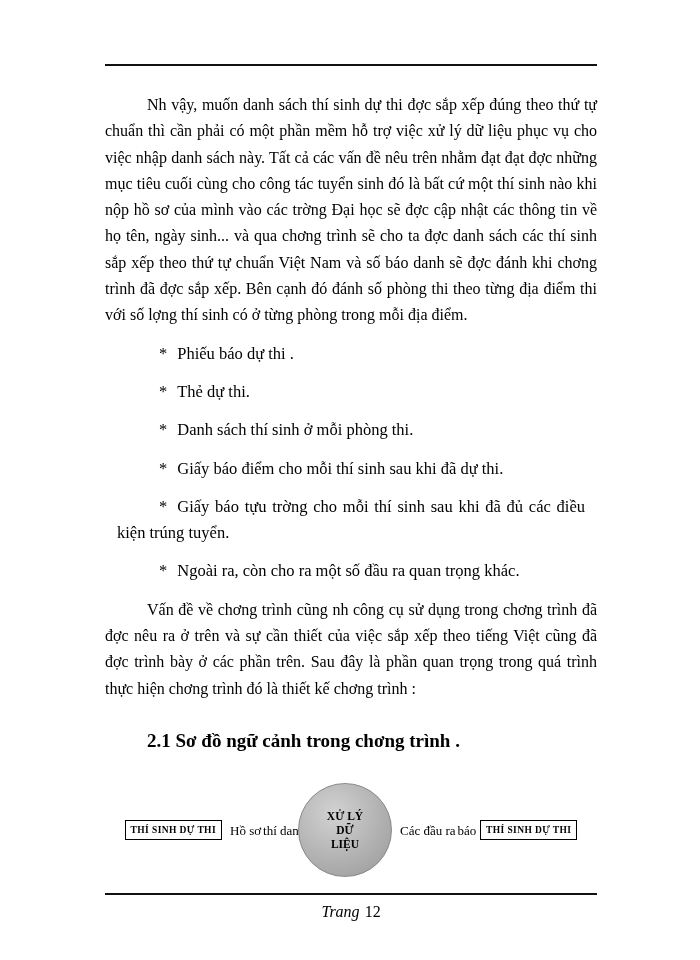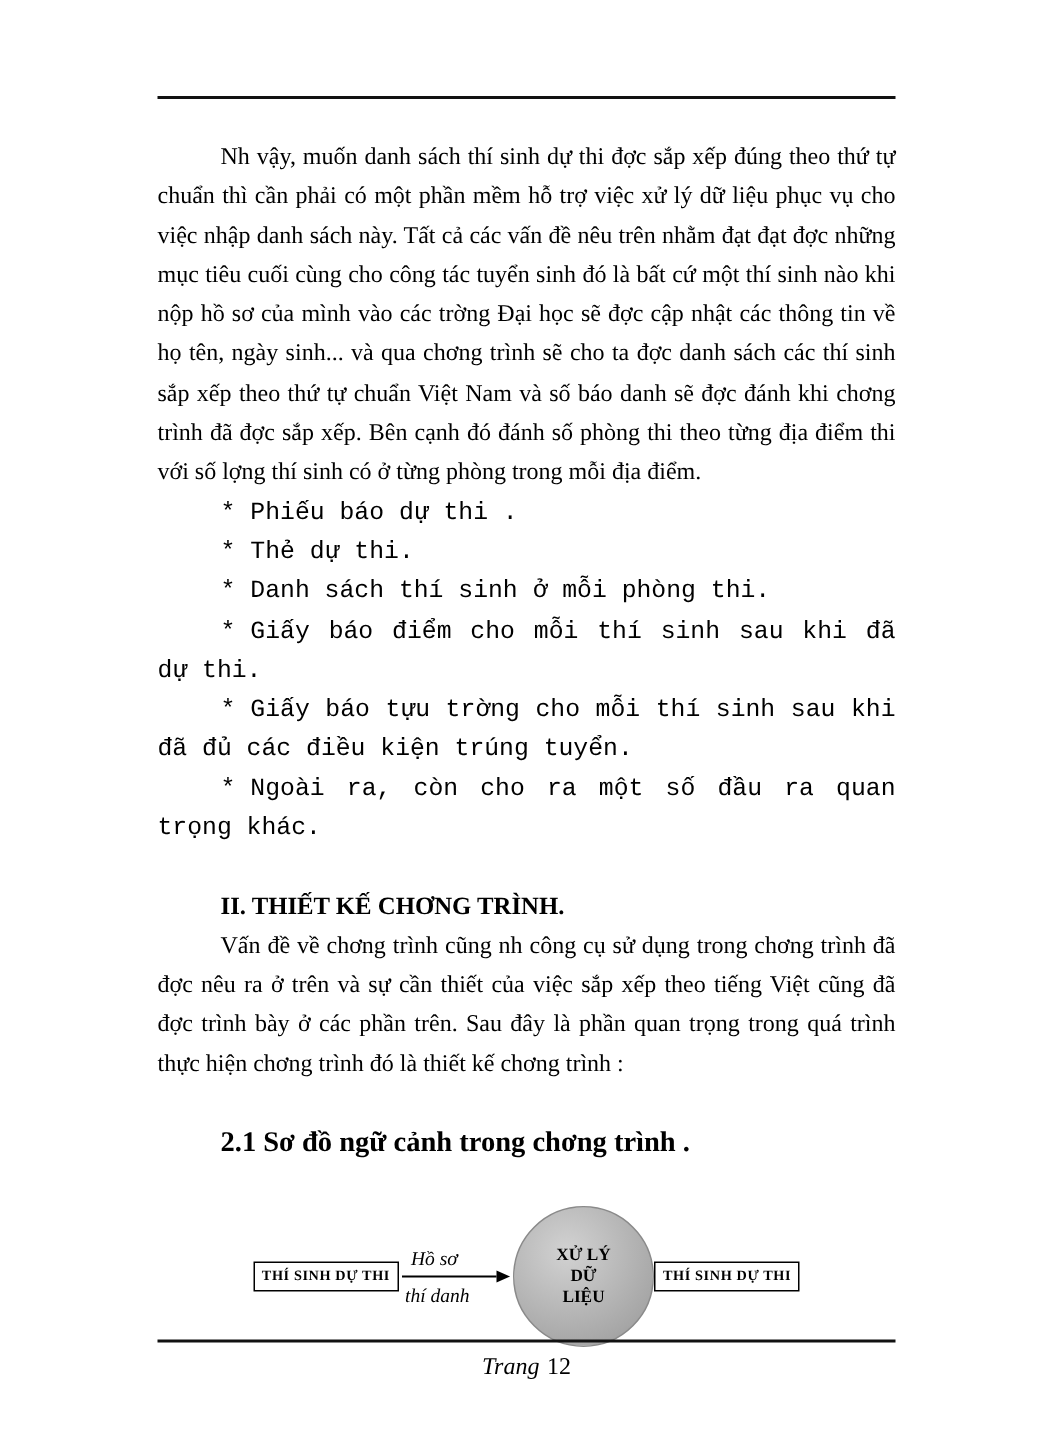--- a/index.html
+++ b/index.html
@@ -24,26 +24,25 @@
     position: absolute; left: 0; top: 92px; width: 492px;
   }
   p.body-par {
     margin: 0;
     font-size: 16px;
     line-height: 26.3px;
     text-align: justify;
     text-indent: 42px;
   }
   p.li {
-    margin: 0;
+    margin: 12px;
     font-size: 16.5px;
     line-height: 26.3px;
     text-align: justify;
     text-indent: 42px;
-    font-family: Liberation Mono, monospace;
   }
   p.li .bullet { margin-right: 10px; }
   h2.section {
     margin: 26px 0 0 0;
     font-size: 16.5px;
     line-height: 26.3px;
     font-weight: bold;
     text-indent: 42px;
   }
   h3.subsection {
@@ -67,24 +66,23 @@
     padding: 4px 5px;
     font-size: 9.5px;
     font-weight: bold;
     letter-spacing: 0.4px;
     white-space: nowrap;
     background: #fff;
     font-family: Liberation Serif, serif;
   }
   .agrp {
     display: flex;
-    flex-direction: column;
+    flex-direction: row;
     align-items: flex-start;
     margin: 0 2px;
-    font-style: italic;
   }
   .agrp .albl {
     font-size: 13px;
     line-height: 15px;
     white-space: nowrap;
   }
   .agrp.flow1 { width: 72px; }
   .agrp.flow2 { width: 84px; }
   .agrp .albl.top { align-self: flex-start; padding-left: 6px; }
   .agrp .albl.bot { align-self: flex-start; padding-left: 2px; }
@@ -132,21 +130,20 @@
     <p class="body-par">Nh  vậy, muốn danh sách thí sinh dự thi đợc  sắp xếp  đúng theo thứ tự chuẩn thì cần phải có một phần mềm hỗ trợ việc xử lý dữ liệu phục vụ cho việc nhập danh sách này. Tất cả các vấn đề nêu trên nhằm đạt  đạt đợc  những mục tiêu cuối cùng cho công tác tuyển sinh đó là bất cứ một thí sinh nào khi nộp hồ sơ của mình vào các trờng  Đại học sẽ đợc  cập nhật các thông tin về họ tên, ngày sinh... và qua chơng  trình sẽ cho ta đợc  danh sách các thí sinh sắp xếp theo thứ tự chuẩn Việt Nam và số báo danh sẽ đợc  đánh khi chơng  trình đã đợc  sắp xếp. Bên cạnh đó đánh số phòng thi theo từng địa điểm thi với số lợng  thí sinh có ở từng phòng trong mỗi địa điểm.</p>
 
 
     <p class="li"><span class="bullet">*</span><span>Phiếu báo dự thi .</span></p>
     <p class="li"><span class="bullet">*</span><span>Thẻ dự thi.</span></p>
     <p class="li"><span class="bullet">*</span><span>Danh sách thí sinh ở mỗi phòng thi.</span></p>
     <p class="li"><span class="bullet">*</span><span>Giấy báo điểm cho mỗi thí sinh sau khi đã dự thi.</span></p>
     <p class="li"><span class="bullet">*</span><span>Giấy báo tựu trờng  cho mỗi thí sinh sau khi đã đủ các điều kiện trúng tuyển.</span></p>
     <p class="li"><span class="bullet">*</span><span>Ngoài ra, còn cho ra một số đầu ra quan trọng khác.</span></p>
 
-    <h2 class="section">II. THIẾT KẾ CHƠNG   TRÌNH.</h2>
 
     <p class="body-par par-after-heading">Vấn đề về chơng  trình cũng nh  công cụ sử dụng trong chơng  trình đã đợc  nêu ra ở trên và sự cần thiết của việc sắp xếp theo tiếng Việt cũng đã đợc  trình bày ở các phần trên. Sau đây là phần quan trọng trong quá trình thực hiện chơng  trình đó là thiết kế chơng  trình :</p>
 
     <h3 class="subsection">2.1 Sơ đồ ngữ cảnh trong chơng   trình .</h3>
 
     <div class="diagram">
 
       <div class="dbox">THÍ SINH DỰ THI</div>
 
       <div class="agrp flow1">
@@ -157,20 +154,28 @@
         </svg>
         <span class="albl bot">thí danh</span>
       </div>
 
       <div class="circle">
         <span class="ctext">XỬ LÝ
 DỮ
 LIỆU</span>
       </div>
 
+      <div class="agrp flow2">
+        <span class="albl top">Các đầu ra</span>
+        <svg class="arrow" width="84" height="10" viewBox="0 0 84 10">
+          <line x1="0" y1="5" x2="75" y2="5" stroke="#000" stroke-width="1.4"></line>
+          <polygon points="75,1 84,5 75,9" fill="#000"></polygon>
+        </svg>
+        <span class="albl bot">báo cáo</span>
+      </div>
 
       <div class="dbox">THÍ SINH DỰ THI</div>
 
     </div>
 
   </div>
 
   <div class="rule-bottom"></div>
 
   <div class="footer">

